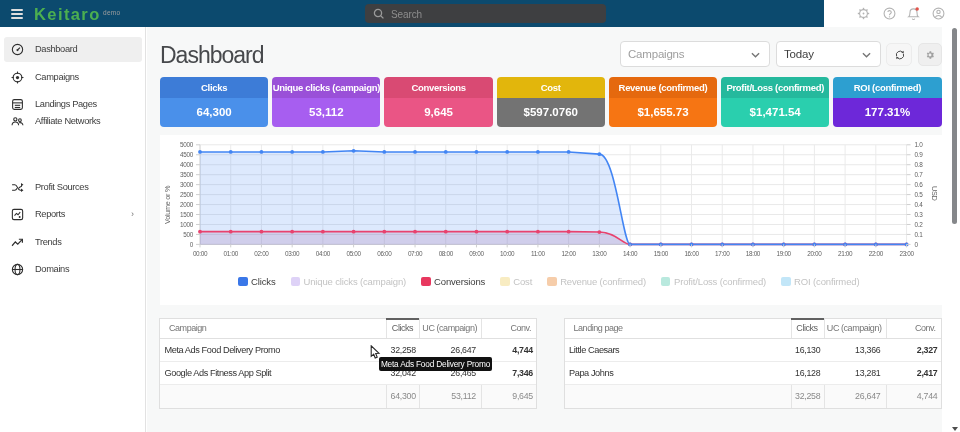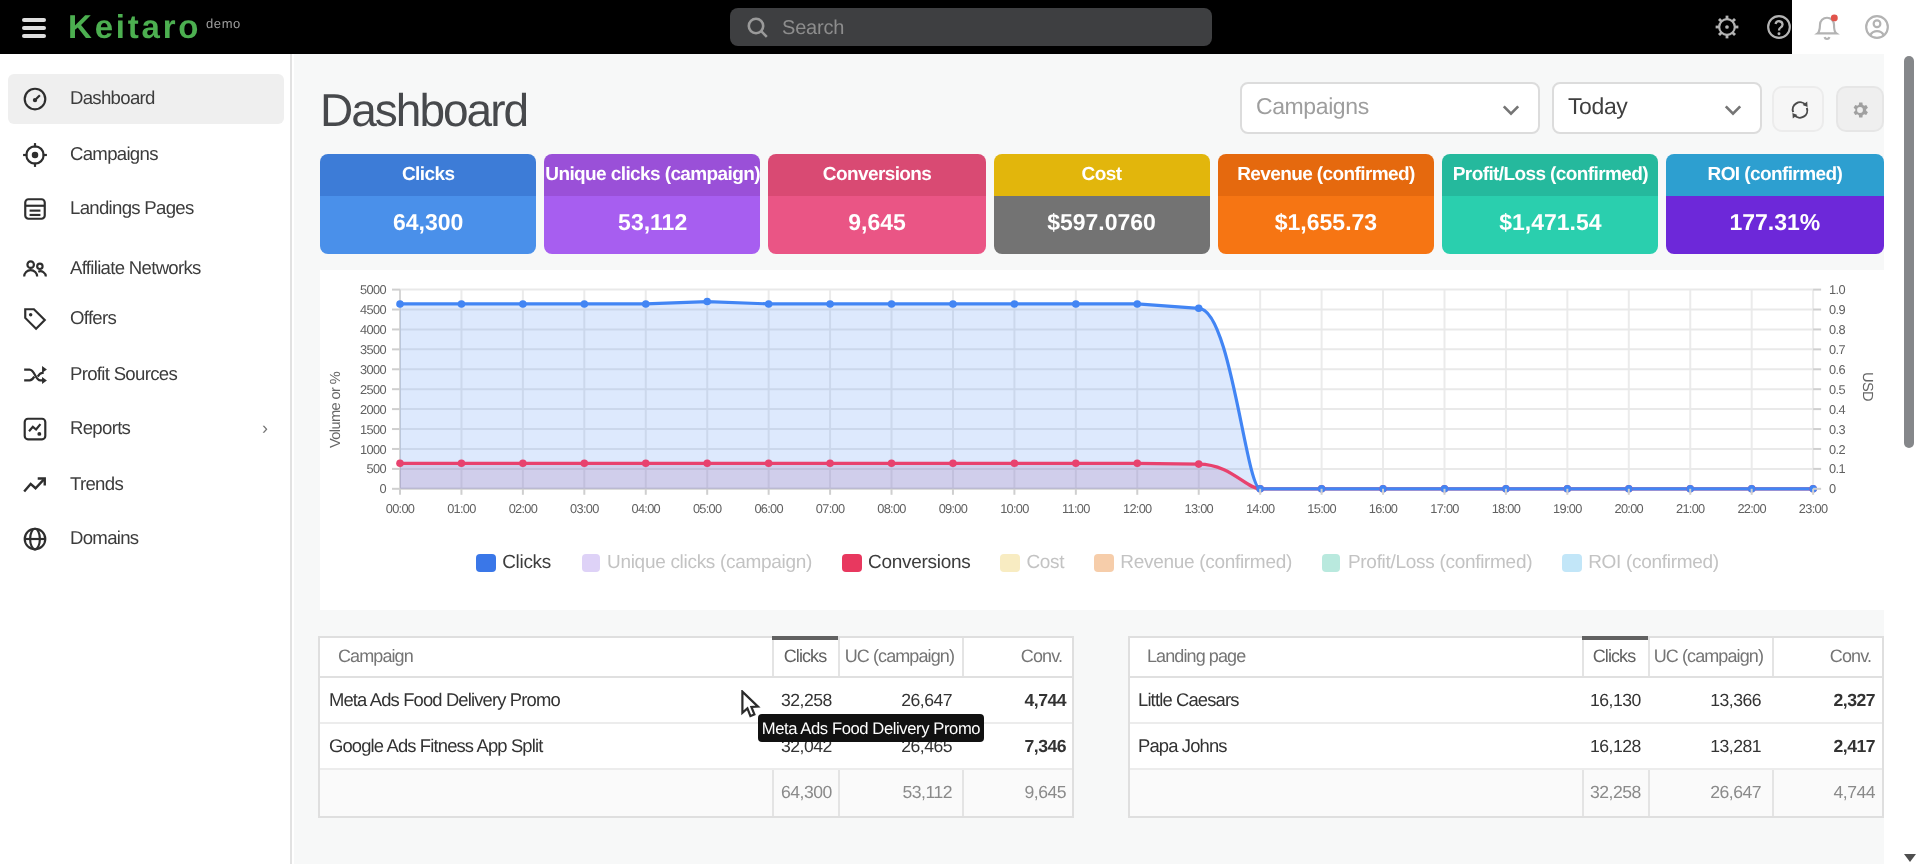--- a/index.html
+++ b/index.html
@@ -1,18 +1,18 @@
 <!DOCTYPE html>
 <html><head>
 <meta charset="utf-8">
 <style>
 *{margin:0;padding:0;box-sizing:border-box}
 html,body{width:960px;height:432px;overflow:hidden;background:#fff;font-family:"Liberation Sans",sans-serif;position:relative}
 
-#topbar{position:absolute;left:0;top:0;width:896px;height:27px;background:#000000}
+#topbar{position:absolute;left:0;top:0;width:824px;height:27px;background:#0c4a6e}
 .hline{position:absolute;left:11px;width:12px;height:1.7px;background:#dedede;border-radius:1px}
 #logo{position:absolute;left:34px;top:6px;font-size:16.5px;font-weight:bold;color:#4caf50;letter-spacing:1.4px;line-height:1}
 #demo{position:absolute;left:103px;top:9px;font-size:6.5px;color:#9e9e9e;letter-spacing:0.3px}
 #search{position:absolute;left:365px;top:4px;width:241px;height:19px;background:#3e3f41;border-radius:4px}
 #search span{position:absolute;left:26px;top:5px;font-size:10px;color:#8d8d8d;letter-spacing:-0.1px}
 .topicon{position:absolute;top:6px}
 
 #sbthumb{position:absolute;left:951.5px;top:28px;width:5px;height:196px;background:#85878a;border-radius:2.5px}
 #sbarrow{position:absolute;left:952px;top:427px;width:0;height:0;border-left:3.5px solid transparent;border-right:3.5px solid transparent;border-top:4.5px solid #4e4e4e}
 
@@ -131,35 +131,28 @@
   </div>
   <div class="mitem" style="top:65px">
     <svg width="13" height="13" viewBox="0 0 24 24">
         <rect x="3" y="3" width="18" height="18" rx="3" fill="none" stroke="#2e2e2e" stroke-width="2"></rect>
         <line x1="3" y1="9" x2="21" y2="9" stroke="#2e2e2e" stroke-width="2"></line>
         <line x1="7" y1="13.5" x2="17" y2="13.5" stroke="#2e2e2e" stroke-width="2"></line>
         <line x1="7" y1="17.5" x2="17" y2="17.5" stroke="#2e2e2e" stroke-width="2"></line>
       </svg>
     <span class="lbl">Landings Pages</span>
   </div>
-  <div class="mitem" style="top:95px">
+  <div class="mitem" style="top:82px">
     <svg width="13" height="13" viewBox="0 0 24 24">
         <circle cx="8" cy="8" r="3" fill="none" stroke="#2e2e2e" stroke-width="2"></circle>
         <circle cx="16.5" cy="9.5" r="2.5" fill="none" stroke="#2e2e2e" stroke-width="2"></circle>
         <path d="M2 19a6 6 0 0 1 12 0" fill="none" stroke="#2e2e2e" stroke-width="2"></path>
         <path d="M15 14.5a5 5 0 0 1 7 4.5" fill="none" stroke="#2e2e2e" stroke-width="2"></path>
       </svg>
     <span class="lbl">Affiliate Networks</span>
-  </div>
-  <div class="mitem" style="top:120px">
-    <svg width="13" height="13" viewBox="0 0 24 24">
-        <path d="M3 3h8l10 10-8 8L3 11z" fill="none" stroke="#2e2e2e" stroke-width="2"></path>
-        <circle cx="8" cy="8" r="1.6" fill="#2e2e2e"></circle>
-      </svg>
-    <span class="lbl">Offers</span>
   </div>
   <div class="mitem" style="top:147.5px">
     <svg width="13" height="13" viewBox="0 0 24 24">
         <path d="M2 7h5c5 0 5 10 10 10h3" fill="none" stroke="#2e2e2e" stroke-width="2"></path>
         <path d="M2 17h5c2 0 3.2-1.6 4.3-3.5" fill="none" stroke="#2e2e2e" stroke-width="2"></path>
         <path d="M14.5 13.5c1.1-1.9 2.5-3.5 4.5-3.5h1" fill="none" stroke="#2e2e2e" stroke-width="2"></path>
         <path d="M18.5 3.8l4.5 3.2-4.5 3.2z" fill="#2e2e2e"></path>
         <path d="M18.5 13.8l4.5 3.2-4.5 3.2z" fill="#2e2e2e"></path>
       </svg>
     <span class="lbl">Profit Sources</span>

